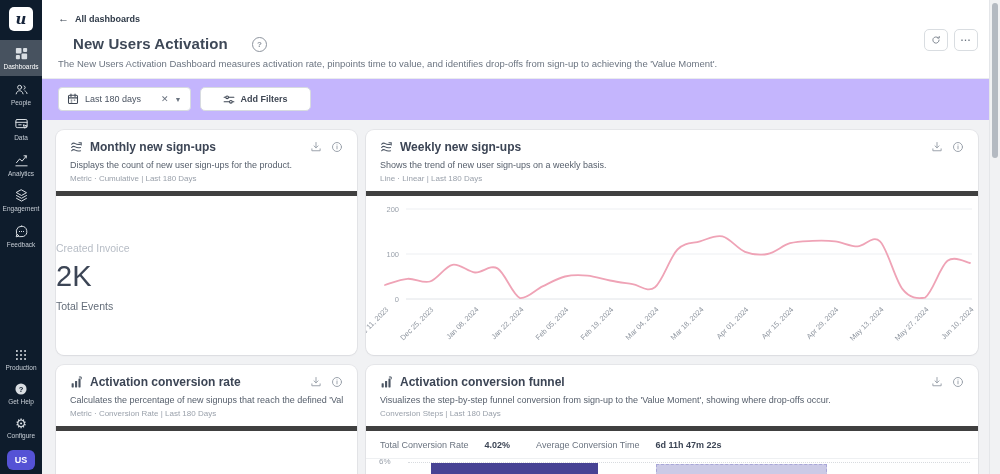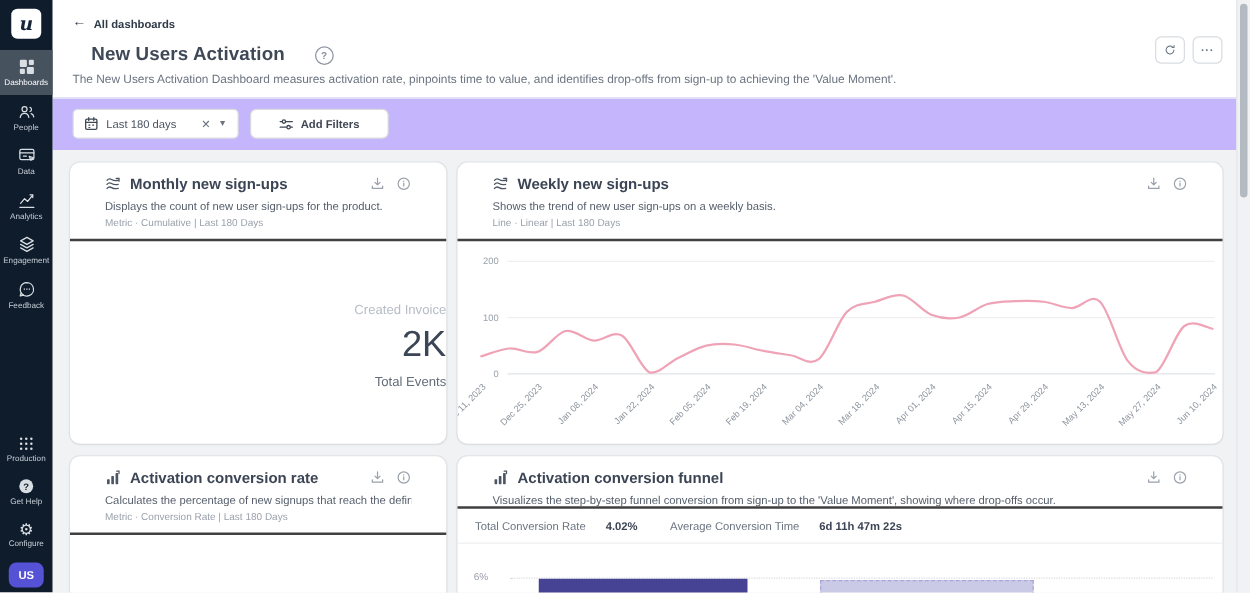--- a/index.html
+++ b/index.html
@@ -37,32 +37,32 @@
   .chip-x{font-size:9px;color:#6b7480;margin-left:14px;cursor:pointer}
   .chip-caret{font-size:7px;color:#6b7480;cursor:pointer}
   .add-filters{height:24px;border:1px solid #d7dbe0;border-radius:5px;display:flex;align-items:center;gap:6px;padding:0 22px;
                font-size:9px;font-weight:bold;color:#3f4754;background:#fff;cursor:pointer}
   
   .content{background:#f1f2f4;flex:1;padding:10px 0 0 14px;box-sizing:border-box}
   .cards{display:grid;grid-template-columns:301px 612px;column-gap:9px;row-gap:10px}
   .card{background:#fff;border-radius:8px;box-shadow:0 0 0 1px rgba(16,24,40,.05),0 1px 2px rgba(16,24,40,.05);position:relative;box-sizing:border-box}
   .card.tall{height:225px}
   .card.short{height:210px}
-  .card-head{padding:10px 28px 0;border-bottom:2px solid #404040}
+  .card-head{padding:10px 14px 0;border-bottom:5px solid #404040}
   .card-title-row{display:flex;align-items:center;gap:7px}
   .card-title{font-size:12px;font-weight:bold;color:#3c4555}
   .head-icons{margin-left:auto;display:flex;gap:9px;align-items:center}
   .head-icons svg{stroke:#9aa1ab;fill:none;stroke-width:1.3;stroke-linecap:round;stroke-linejoin:round;cursor:pointer}
   .card-desc{font-size:9px;color:#555e6b;margin-top:6px;white-space:nowrap;overflow:hidden}
   .card-meta{font-size:8px;color:#9aa1ab;margin-top:4px;padding-bottom:8px}
   .chart-icon svg{stroke:#4b5563;fill:none;stroke-width:1.3;stroke-linecap:round}
   .bars-icon svg .b{fill:#4b5563;stroke:none}
   .bars-icon svg .a{stroke:#4b5563;fill:none;stroke-width:1.2;stroke-linecap:round}
   
-  .metric{position:absolute;top:112px;left:0;right:0;text-align:right}
+  .metric{position:absolute;top:112px;left:0;right:0;text-align:left}
   .metric-event{font-size:10.5px;color:#b7bdc6}
   .metric-value{font-size:29px;color:#3c4555;font-weight:500;margin-top:6px}
   .metric-label{font-size:10.5px;color:#646d79;margin-top:7px;font-weight:500}
   
   .line-chart{position:absolute;left:0;top:67px}
   
   .funnel-stats{display:flex;gap:26px;align-items:baseline;padding:9px 14px 8px;border-bottom:1px solid #eef0f2;font-size:9px;color:#6b7480}
   .stat-val{font-weight:bold;color:#3c4555;margin-left:16px}
   .funnel-plot{position:absolute;left:0;top:89px;right:0;bottom:0}
   .funnel-ylabel{position:absolute;left:13px;top:3px;font-size:8px;color:#9aa1ab}
@@ -356,20 +356,21 @@
               <svg width="12" height="12" viewBox="0 0 16 16">
                   <path d="M8 2v7M5.3 6.5L8 9.2l2.7-2.7M2.5 10.5V13h11v-2.5"></path>
                 </svg>
               <svg width="12" height="12" viewBox="0 0 16 16">
                   <circle cx="8" cy="8" r="6"></circle>
                   <path d="M8 7.2v3.3M8 5.2v.2"></path>
                 </svg>
             </span>
           </div>
           <div class="card-desc">Visualizes the step-by-step funnel conversion from sign-up to the 'Value Moment', showing where drop-offs occur.</div>
+          <div class="card-meta">Conversion Steps | Last 180 Days</div>
         </div>
         <div class="funnel-stats">
           <span>
             <span>Total Conversion Rate</span><span class="stat-val">4.02%</span>
           </span>
           <span>
             <span>Average Conversion Time</span><span class="stat-val">6d 11h 47m 22s</span>
           </span>
         </div>
         <div class="funnel-plot">

